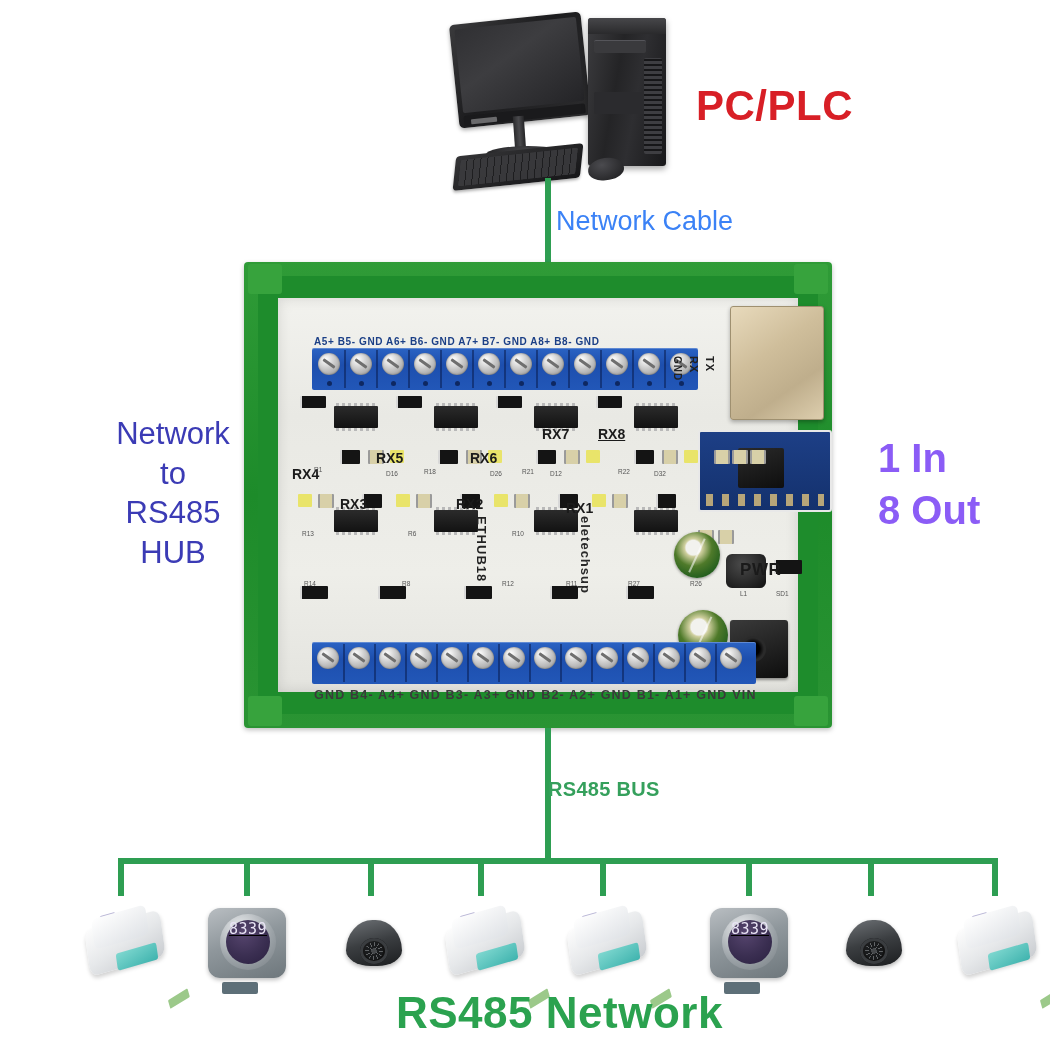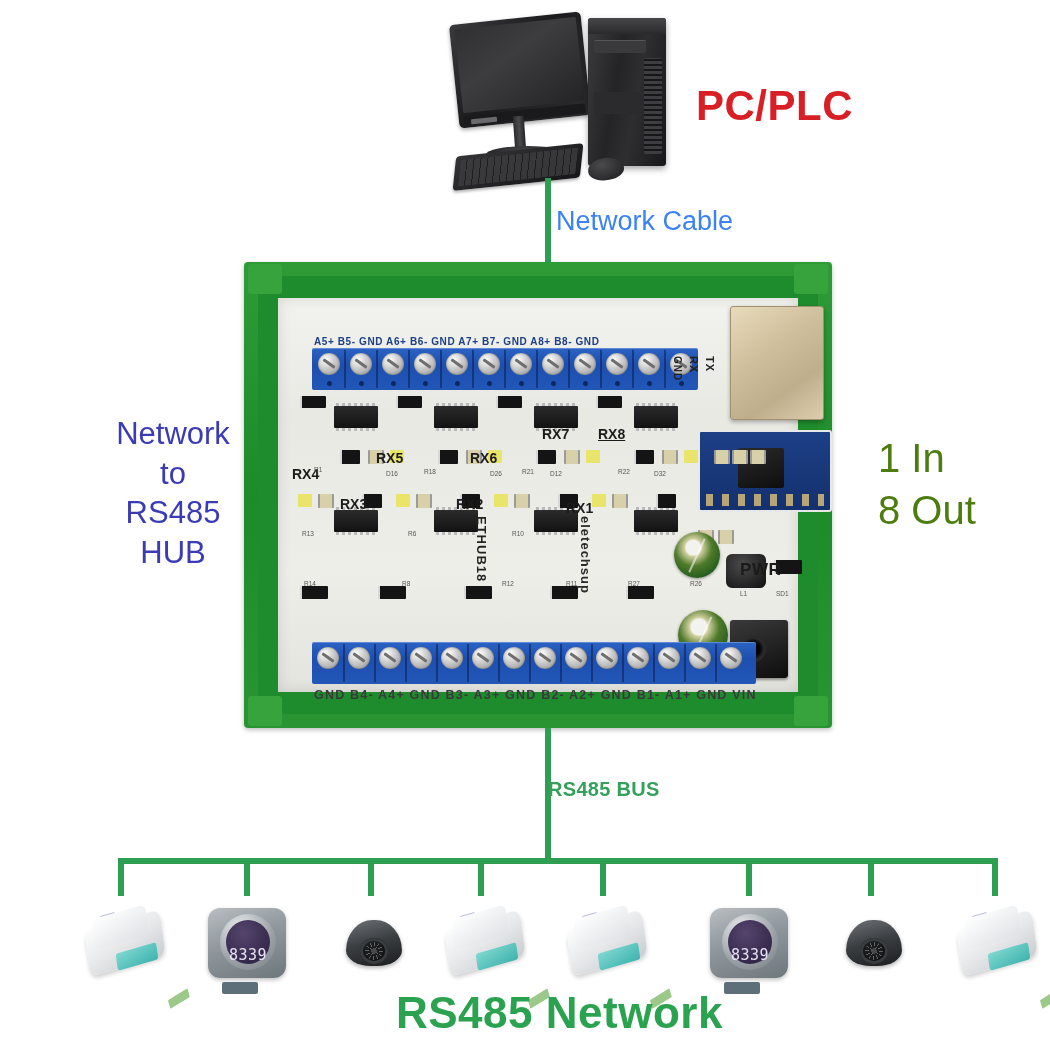--- a/index.html
+++ b/index.html
@@ -7,21 +7,21 @@
        font-family:"Liberation Sans","DejaVu Sans",sans-serif;}
   .stage{position:absolute;inset:0;margin-left:48px;}
   .vline{position:absolute;background:#2e9e52;}
   .hline{position:absolute;background:#2e9e52;}
 
   
   .lbl{position:absolute;white-space:pre;line-height:1.12;}
   .lbl-pcplc{left:648px;top:82px;font-size:42px;font-weight:bold;color:#d81f26;letter-spacing:.5px;}
   .lbl-netcable{left:508px;top:206px;font-size:27px;color:#3b82f6;}
   .lbl-left{left:40px;top:414px;width:170px;text-align:center;font-size:31px;color:#3b3bb5;line-height:1.28;}
-  .lbl-right{left:830px;top:432px;font-size:40px;font-weight:normal;color:#4d7c0f;line-height:1.3;}
+  .lbl-right{left:830px;top:432px;font-size:40px;font-weight:bold;color:#8b5cf6;line-height:1.3;}
   .lbl-bus{left:500px;top:778px;font-size:20px;font-weight:bold;color:#35a05c;letter-spacing:.3px;}
   .lbl-devices{left:348px;top:988px;font-size:44px;font-weight:bold;color:#2ba24f;letter-spacing:.5px;}
 
   
   .pc{position:absolute;left:398px;top:12px;width:240px;height:180px;}
   .mon-body{position:absolute;left:8px;top:6px;width:132px;height:104px;
     background:linear-gradient(135deg,#3a3a3c 0%,#1c1c1e 45%,#2c2c2e 100%);
     border-radius:5px;transform:rotate(-6deg);box-shadow:0 2px 4px rgba(0,0,0,.35);}
   .mon-screen{position:absolute;left:5px;top:5px;right:5px;bottom:15px;
     background:linear-gradient(150deg,#303033 0%,#3d3d40 40%,#242427 100%);border-radius:2px;}
@@ -115,21 +115,21 @@
     background:linear-gradient(160deg,#7fd8d0,#3fb3ae);border-radius:3px;transform:rotate(-16deg) skewX(-8deg);}
   .scale-lcd{position:absolute;left:46px;top:56px;width:22px;height:9px;background:#9cc98a;border-radius:1px;transform:rotate(-16deg) skewX(-8deg);}
   .scale-nub{position:absolute;left:24px;top:18px;width:16px;height:7px;background:#b9b6d6;border-radius:2px;transform:rotate(-16deg);}
   .gauge-body{position:absolute;left:8px;top:12px;width:78px;height:70px;
     background:linear-gradient(160deg,#b9bec2 0%,#8f979c 45%,#6e777c 100%);border-radius:12px;
     box-shadow:0 2px 4px rgba(0,0,0,.25);}
   .gauge-ring{position:absolute;left:12px;top:6px;width:56px;height:56px;border-radius:50%;
     background:radial-gradient(circle at 35% 25%,#e8eaec,#9aa1a6 60%,#767d82 100%);}
   .gauge-face{position:absolute;left:6px;top:6px;right:6px;bottom:6px;border-radius:50%;
     background:radial-gradient(circle at 40% 30%,#56456e 0%,#3b2f52 55%,#2a2040 100%);
-    display:flex;align-items:flex-end;justify-content:center;}
+    display:flex;align-items:flex-start;justify-content:center;text-decoration:underline;}
   .gauge-val{font-family:"DejaVu Sans Mono","Liberation Mono",monospace;font-size:15px;color:#e9e4f5;letter-spacing:.5px;}
   .gauge-foot{position:absolute;left:22px;bottom:-6px;width:36px;height:12px;background:#5d6f78;border-radius:2px;}
   .cam-dome{position:absolute;left:20px;top:22px;width:56px;height:46px;
     background:linear-gradient(165deg,#6e7276 0%,#3b3e41 48%,#1b1d1f 100%);
     border-radius:50% 50% 46% 46%/70% 70% 36% 36%;box-shadow:0 2px 4px rgba(0,0,0,.3);}
   .cam-lens{position:absolute;left:14px;bottom:2px;width:28px;height:26px;border-radius:50%;
     background:radial-gradient(circle at 45% 40%,#2a2c2e 0%,#111 55%,#000 100%);
     box-shadow:inset 0 0 0 3px #3a3d40;}
   .cam-ir{position:absolute;left:50%;top:50%;width:18px;height:18px;margin:-9px 0 0 -9px;border-radius:50%;
     background:radial-gradient(circle,#4a4d50 0 22%,transparent 23%),

